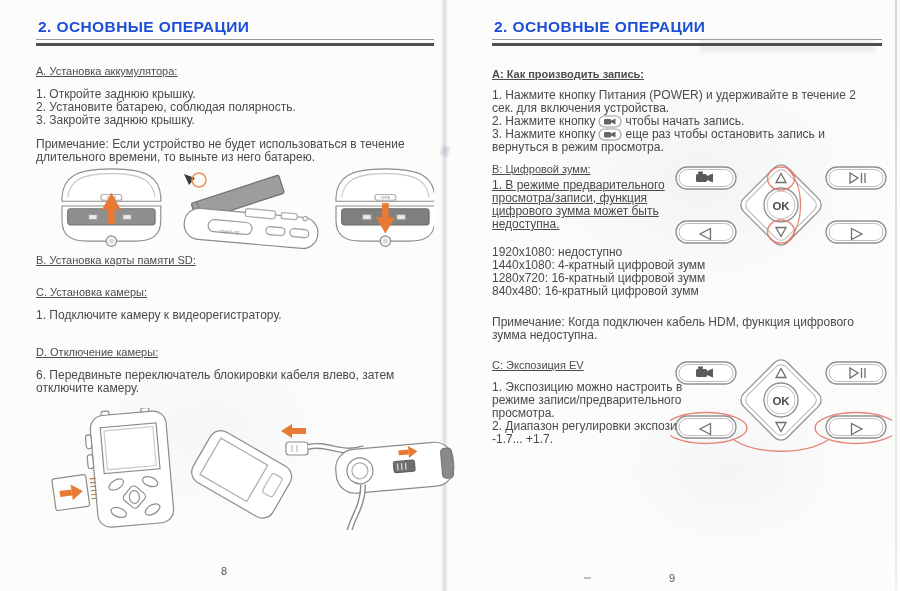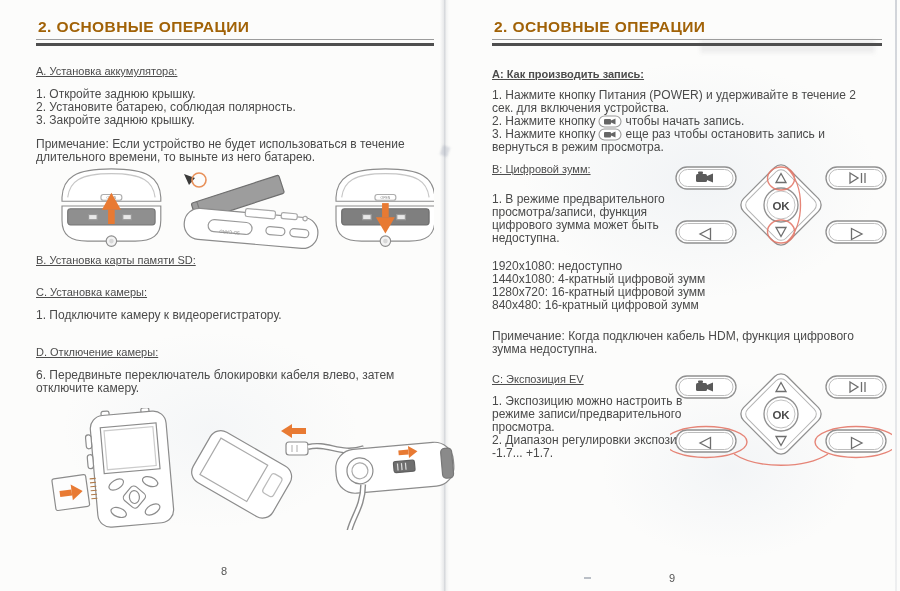--- a/index.html
+++ b/index.html
@@ -13,21 +13,21 @@
         background:linear-gradient(90deg,rgba(70,80,100,0) 0%,rgba(70,80,100,0.10) 40%,rgba(70,80,100,0.22) 52%,rgba(70,80,100,0.06) 70%,rgba(70,80,100,0) 100%);}
   .edge{position:absolute;left:895px;top:0;width:2px;height:591px;
         background:linear-gradient(180deg,rgba(110,120,140,0.30),rgba(110,120,140,0.10));}
   .ghost{position:absolute;left:700px;top:40px;width:175px;height:13px;background:rgba(120,120,128,0.10);filter:blur(2px);}
   .artifact1{position:absolute;left:441px;top:146px;width:8px;height:10px;background:rgba(130,140,160,0.25);filter:blur(1px);transform:rotate(20deg);}
   .artifact2{position:absolute;left:584px;top:577px;width:7px;height:2px;background:rgba(120,130,145,0.5);}
 
   .page{position:absolute;top:18px;}
   .page-left{left:36px;width:398px;}
   .page-right{left:492px;width:390px;}
-  h1{font-size:15.5px;font-weight:bold;letter-spacing:0.4px;margin:0 0 3px 2px;color:#a16207;}
+  h1{font-size:15.5px;font-weight:bold;letter-spacing:0.4px;margin:0 0 3px 2px;color:#1d4ed8;}
   .rule{height:3px;border-top:1.5px solid #9c9c9c;border-bottom:3px solid #4e4e4e;}
   .sec-title{font-size:11px;text-decoration:underline;color:#4c4c4c;}
   .line{font-size:12px;line-height:13px;margin:0;color:#4a4a4a;}
   .mt-title-a{margin-top:19px;}
   .mt-steps{margin-top:11px;}
   .mt-note{margin-top:11px;}
   .svg-row1{display:block;margin-top:1px;}
   .mt-title-b{margin-top:3px;}
   .mt-title-c{margin-top:20px;}
   .mt-title-d{margin-top:24px;}
@@ -35,21 +35,21 @@
   .pagenum{position:absolute;font-size:11px;color:#555;}
   .pn-left{left:221px;top:565px;}
   .pn-right{left:669px;top:572px;}
 
   .r-title-a{margin-top:22px;font-weight:bold;}
   .r-steps{margin-top:9px;}
   .inline-btn{vertical-align:-3px;margin:0 3px;}
   .sec-rel{position:relative;}
   .secb{margin-top:9px;}
   .secb .pad{position:absolute;right:-8px;top:-3px;}
-  .secb-col{width:192px;margin-top:18px;}
+  .secb-col{width:192px;margin-top:4px;text-decoration:underline;}
   .res-block{margin-top:15px;}
   .note-block{margin-top:18px;width:380px;}
   .secc{margin-top:17px;}
   .secc .pad{position:absolute;right:-10px;top:-4px;}
   .secc-col{width:218px;margin-top:10px;}
   .r-text{width:382px;}
 </style>
 </head>
 <body>
 

